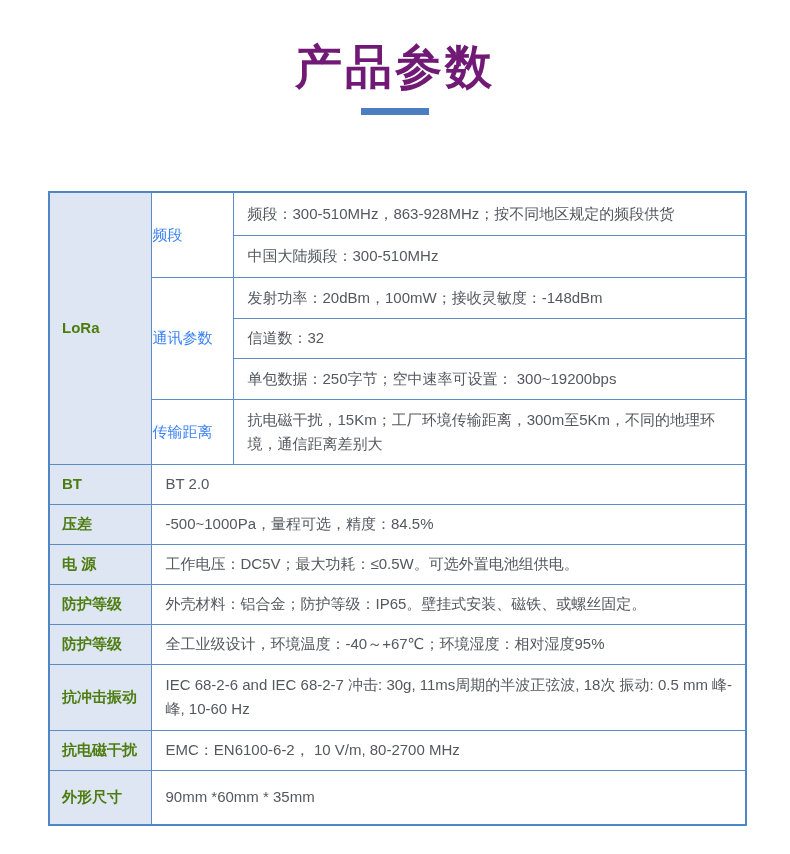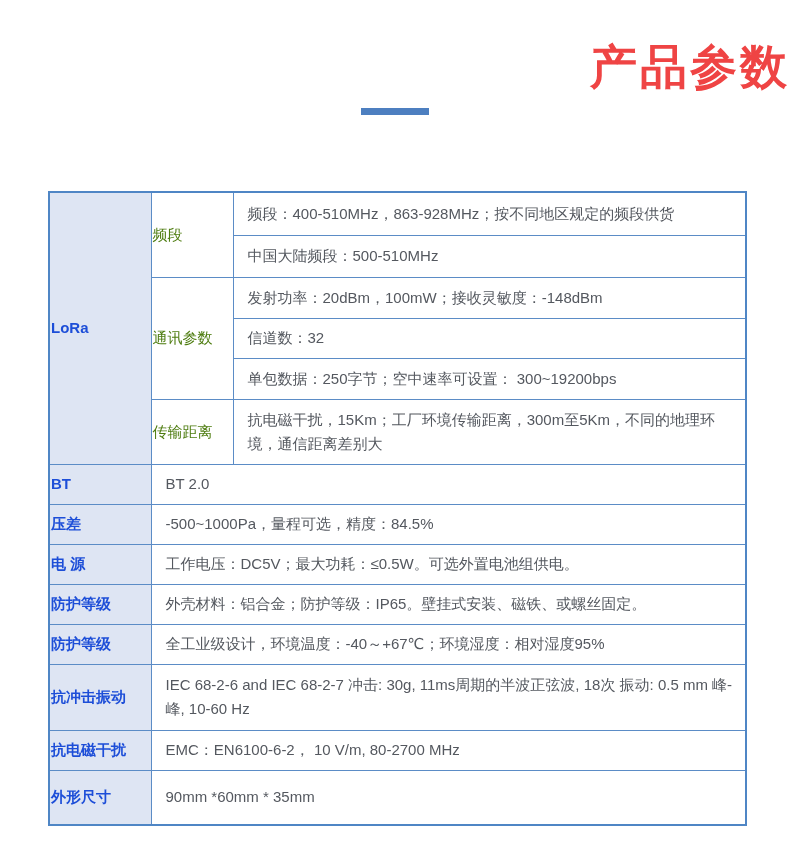--- a/index.html
+++ b/index.html
@@ -17,23 +17,22 @@
     overflow: hidden;
   }
   .title-wrap {
     padding-top: 34px;
     text-align: center;
   }
   .page-title {
     font-size: 47px;
     font-weight: 900;
     letter-spacing: 3px;
-    color: #ef4444;
+    color: #701a75;
     line-height: 1.4;
-    text-align: right;
   }
   .title-underline {
     width: 68px;
     height: 7px;
     background: #4d7fc0;
     margin: 8px auto 0 auto;
   }
   table.spec-table {
     position: absolute;
     left: 48px;
@@ -45,28 +44,28 @@
     font-size: 15px;
   }
   table.spec-table td {
     border: 1px solid #5b8cc6;
     vertical-align: middle;
     line-height: 24px;
     overflow: hidden;
   }
   td.cat {
     background: #dee5f3;
-    color: #1d4ed8;
+    color: #4d7c0f;
     font-weight: bold;
-    padding-left: 1px;
+    padding-left: 12px;
     width: 100px;
   }
   td.sub {
     background: #ffffff;
-    color: #4d7c0f;
+    color: #3b82f6;
     width: 80px;
   }
   td.val {
     background: #ffffff;
     color: #54585f;
     padding-left: 14px;
     padding-right: 10px;
   }
 </style>
 </head>
@@ -82,24 +81,24 @@
   <table class="spec-table">
     <colgroup>
       <col style="width:102px">
       <col style="width:82px">
       <col style="width:513px">
     </colgroup>
     <tbody>
       <tr style="height:43px">
         <td class="cat" rowspan="6">LoRa</td>
         <td class="sub" rowspan="2">频段</td>
-        <td class="val">频段：400-510MHz，863-928MHz；按不同地区规定的频段供货</td>
+        <td class="val">频段：300-510MHz，863-928MHz；按不同地区规定的频段供货</td>
       </tr>
       <tr style="height:42px">
-        <td class="val">中国大陆频段：500-510MHz</td>
+        <td class="val">中国大陆频段：300-510MHz</td>
       </tr>
       <tr style="height:41px">
         <td class="sub" rowspan="3">通讯参数</td>
         <td class="val">发射功率：20dBm，100mW；接收灵敏度：-148dBm</td>
       </tr>
       <tr style="height:40px">
         <td class="val">信道数：32</td>
       </tr>
       <tr style="height:41px">
         <td class="val">单包数据：250字节；空中速率可设置： 300~19200bps</td>

